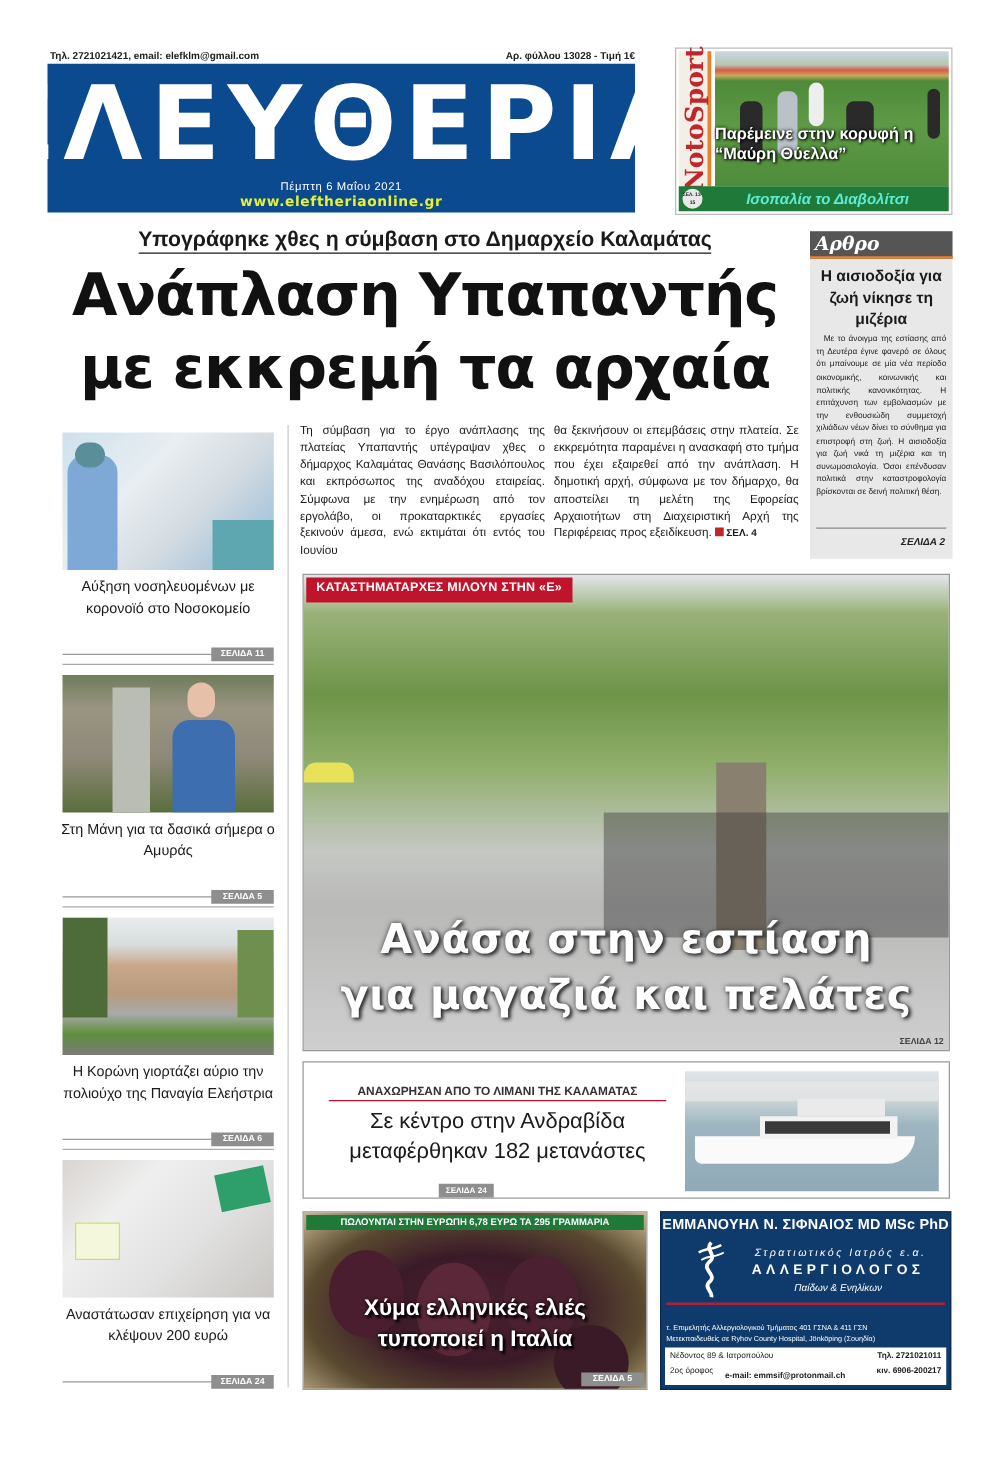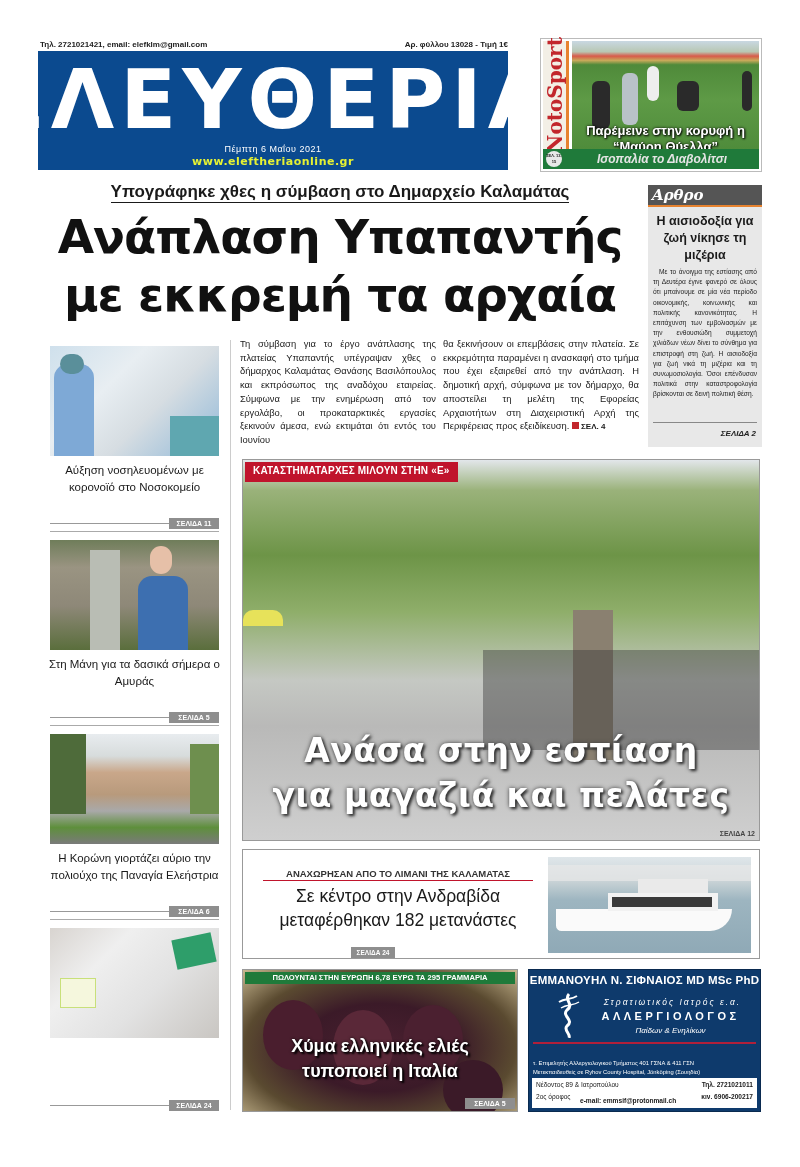--- a/index.html
+++ b/index.html
@@ -18,24 +18,24 @@
     .masthead-date { position: absolute; left: 0; right: 0; top: 93px; text-align: center; color: #fff; font-size: 9px; font-weight: normal; letter-spacing: 0.5px; }
     .masthead-url { position: absolute; left: 0; right: 0; top: 104px; text-align: center; color: #e6f233; font-size: 11px; font-weight: bold; font-family: "DejaVu Sans", sans-serif; letter-spacing: 0.5px; }
 
     
     .sport { left: 540px; top: 38px; width: 222px; height: 134px; border: 1px solid #bbb; background: #fff; }
     .sport-side { position: absolute; left: 2px; top: 2px; width: 26px; height: 108px; background: #f3efe6; border-right: 3px solid #e7832f; }
     .sport-side span { position: absolute; left: 50%; top: 50%; transform: translate(-50%,-50%) rotate(-90deg); white-space: nowrap; font-family: "DejaVu Serif", serif; font-weight: bold; font-size: 20px; color: #c2262c; }
     .sport-photo { position: absolute; left: 31px; top: 2px; right: 2px; height: 108px;
       background: linear-gradient(180deg, #c9d8e2 0%, #b8c7b3 10%, #d85a4a 14%, #c8a95a 18%, #4f8a3a 22%, #5e9a46 55%, #4f8c3b 100%); overflow: hidden; }
     .sport-photo .pl { position: absolute; background: #2a2a2a; border-radius: 6px; }
-    .sport-headline { position: absolute; left: 31px; right: 2px; top: 60px; text-align: center; color: #fff; font-weight: bold; font-size: 13px; line-height: 16px; text-shadow: 1px 1px 2px #000, 0 0 3px #000; margin-top: 24px; }
+    .sport-headline { position: absolute; left: 31px; right: 2px; top: 60px; color: #fff; font-weight: bold; font-size: 13px; line-height: 16px; text-shadow: 1px 1px 2px #000, 0 0 3px #000; }
     .sport-bar { position: absolute; left: 2px; right: 2px; bottom: 2px; height: 20px; background: #1f7a3a; }
     .sport-badge { position: absolute; left: 3px; top: 2px; width: 16px; height: 16px; border-radius: 50%; background: #e8e8e8; color: #222; font-size: 4px; font-weight: bold; text-align: center; line-height: 6px; padding-top: 2px; }
-    .sport-bar-text { position: absolute; left: 26px; right: 4px; top: 3px; text-align: center; color: #e5e5e5; font-style: italic; font-weight: bold; font-size: 12px; }
+    .sport-bar-text { position: absolute; left: 26px; right: 4px; top: 3px; text-align: center; color: #5eead4; font-style: italic; font-weight: bold; font-size: 12px; }
 
     
     .kicker { left: 40px; top: 182px; width: 600px; text-align: center; }
     .kicker span { font-size: 17px; font-weight: bold; color: #1a1a1a; border-bottom: 1.5px solid #1a1a1a; padding-bottom: 1px; }
     .headline { left: 40px; top: 208px; width: 600px; text-align: center; font-family: "DejaVu Sans", sans-serif; font-weight: bold; font-size: 47px; line-height: 58px; color: #111; letter-spacing: -1px; }
 
     
     .article { left: 648px; top: 185px; width: 114px; height: 262px; background: #e8e8e8; }
     .article-tag { position: absolute; left: 0; top: 0; width: 114px; height: 22px; background: #555; border-bottom: 2px solid #e7832f; }
     .article-tag span { position: absolute; left: 4px; top: 1px; color: #fff; font-family: "DejaVu Serif", serif; font-style: italic; font-weight: bold; font-size: 15px; }
@@ -185,20 +185,21 @@
   <div class="side-rule" style="top:177px;"></div>
   <div class="side-page" style="top:172px;">ΣΕΛΙΔΑ 6</div>
   <div class="side-sep" style="top:185px;"></div>
 </div>
 
 <div class="abs side" style="top:928px;height:184px;">
   <div class="side-photo" style="background:linear-gradient(135deg,#d8d4d0 0%,#efefef 30%,#e2e2e2 60%,#c9c6c2 100%);">
     <div style="position:absolute;left:124px;top:8px;width:40px;height:30px;background:#2e9e6a;transform:rotate(-12deg);"></div>
     <div style="position:absolute;left:10px;top:50px;width:36px;height:30px;background:#f5f7dd;border:1px solid #c8e07a;"></div>
   </div>
+  <div class="side-title" style="top:116px;">Αναστάτωσαν επιχείρηση για να κλέψουν 200 ευρώ</div>
   <div class="side-rule" style="top:177px;"></div>
   <div class="side-page" style="top:172px;">ΣΕΛΙΔΑ 24</div>
 </div>
 
 <div class="abs bigphoto">
   <div style="position:absolute;left:330px;top:150px;width:40px;height:150px;background:#8a8070;"></div>
   <div style="position:absolute;left:240px;top:190px;width:276px;height:100px;background:rgba(60,60,60,0.45);"></div>
   <div style="position:absolute;left:0;top:150px;width:40px;height:16px;background:#e7e25a;border-radius:10px 10px 0 0;"></div>
   <div class="bigphoto-tag">ΚΑΤΑΣΤΗΜΑΤΑΡΧΕΣ ΜΙΛΟΥΝ ΣΤΗΝ «Ε»</div>
   <div class="bigphoto-headline">

